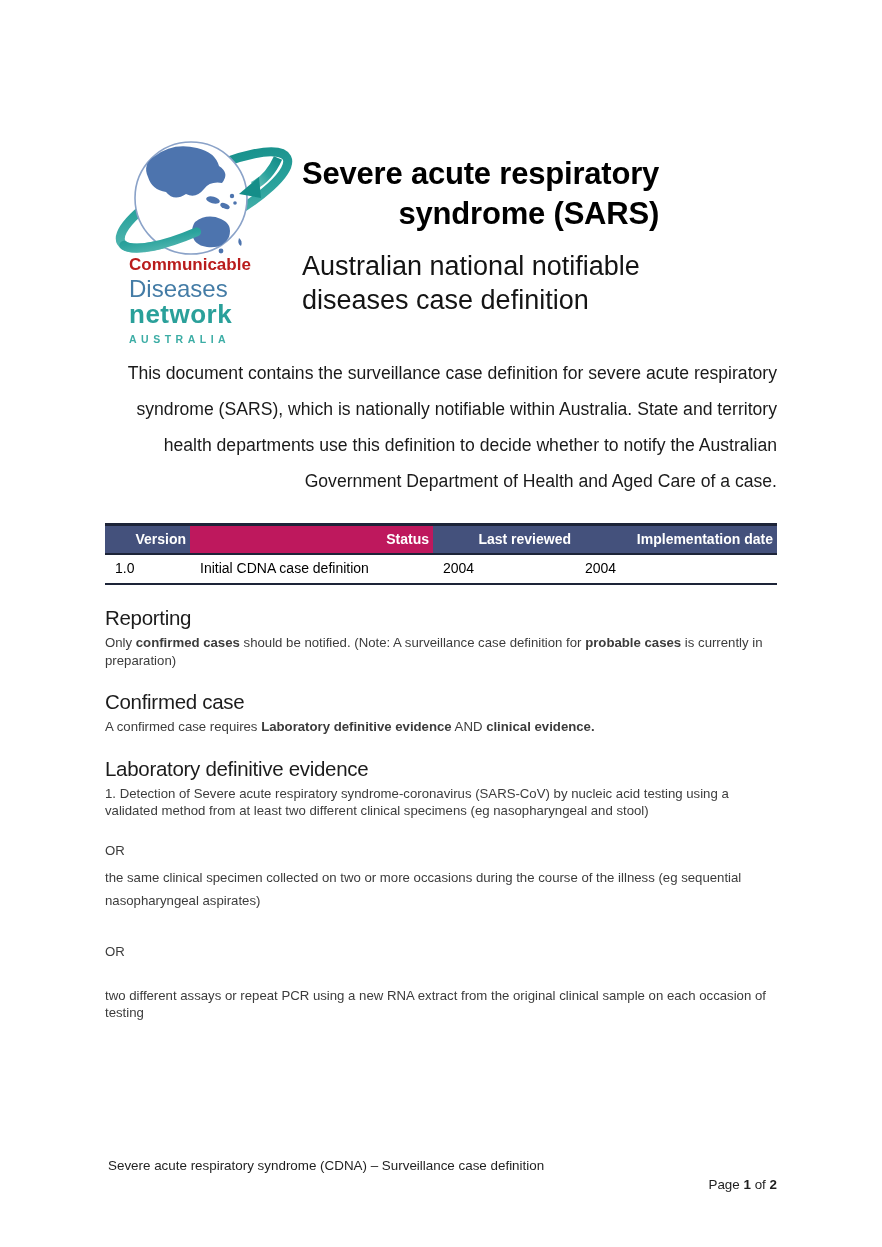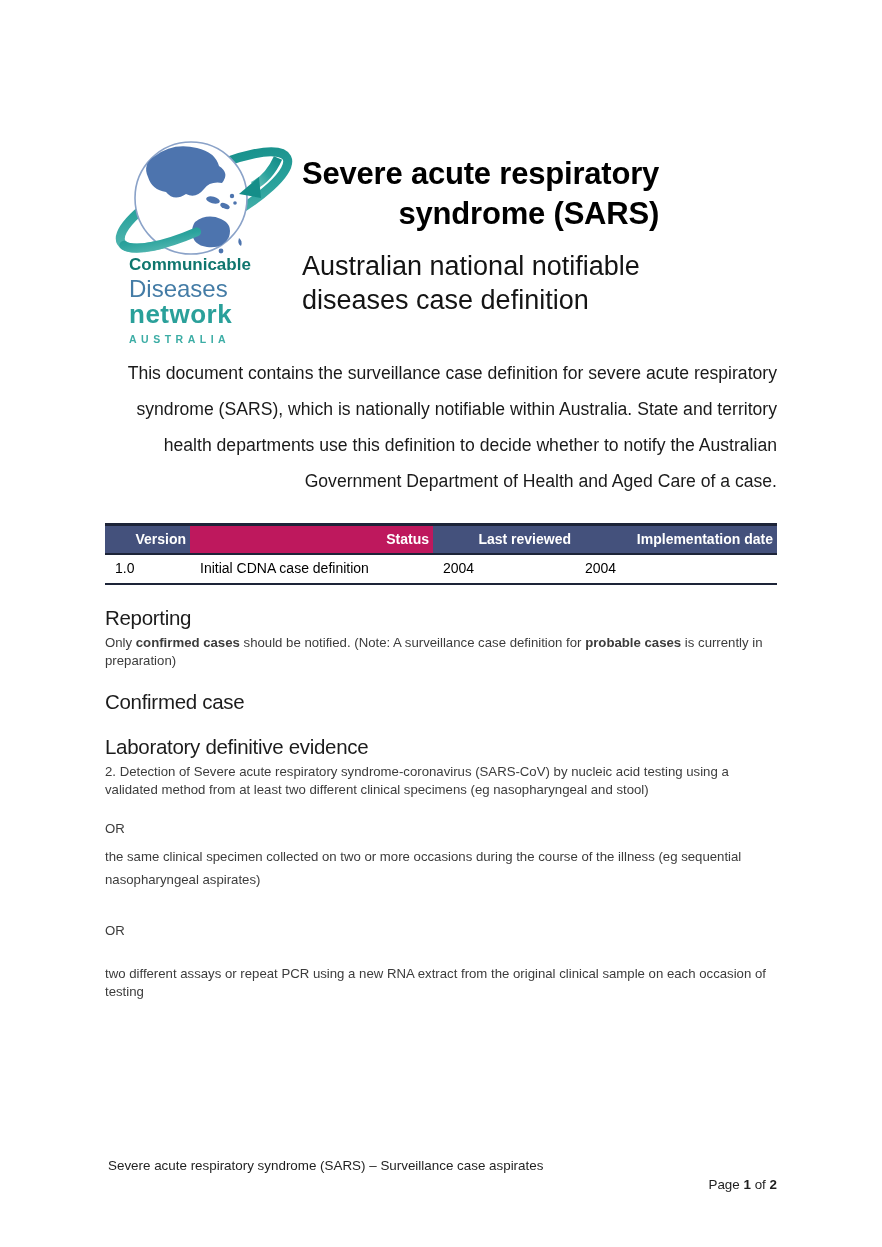--- a/index.html
+++ b/index.html
@@ -12,21 +12,21 @@
     font-family:"Liberation Sans", sans-serif;
     padding:0 105px;
     overflow:hidden;
   }
 
   
   .masthead { display:flex; padding-top:130px; }
   .logo { width:197px; flex:none; height:212px; padding-left:6px; }
   .logo svg { display:block; }
   .logo-text { margin-top:-10px; padding-left:18px; }
-  .lt1 { font-size:17px; font-weight:bold; color:#0f766e; line-height:1.05; }
+  .lt1 { font-size:17px; font-weight:bold; color:#b91c1c; line-height:1.05; }
   .lt2 { font-size:24px; color:#447ca6; line-height:1.05; margin-top:2px; }
   .lt3 { font-size:26px; color:#2aa09a; line-height:1.0; font-weight:bold; letter-spacing:0.5px; }
   .lt4 { font-size:10.5px; color:#3cada5; letter-spacing:4.5px; margin-top:6px; font-weight:bold; }
 
   .brand { padding-top:24px; }
   .brand h1 { font-size:31px; line-height:40px; font-weight:bold; color:#000; letter-spacing:-0.2px;text-align:right; }
   .brand .subtitle { font-size:27px; line-height:34px; font-weight:400; color:#141414; margin-top:15px; }
 
   
   .intro { margin-top:13px; font-size:17.6px; line-height:36px; color:#1a1a1a;text-align:right; }
@@ -150,26 +150,27 @@
         <td>2004</td>
         <td>2004</td>
       </tr>
     </tbody>
   </table>
 
   <h2 class="sec">Reporting</h2>
   <p class="p-small"><span>Only </span><b>confirmed cases</b><span> should be notified. (Note: A surveillance case definition for </span><b>probable cases</b><span> is currently in preparation)</span></p>
 
   <h2 class="sec mt-sec">Confirmed case</h2>
+  <p class="p-small"><span>A confirmed case requires </span><b>Laboratory definitive evidence</b><span> AND </span><b>clinical evidence.</b></p>
 
   <h2 class="sec mt-sec">Laboratory definitive evidence</h2>
-  <p class="p-small">2. Detection of Severe acute respiratory syndrome-coronavirus (SARS-CoV) by nucleic acid testing using a validated method from at least two different clinical specimens (eg nasopharyngeal and stool)</p>
+  <p class="p-small">1. Detection of Severe acute respiratory syndrome-coronavirus (SARS-CoV) by nucleic acid testing using a validated method from at least two different clinical specimens (eg nasopharyngeal and stool)</p>
   <p class="p-small or1">OR</p>
   <p class="p-wide">the same clinical specimen collected on two or more occasions during the course of the illness (eg sequential nasopharyngeal aspirates)</p>
   <p class="p-small or2">OR</p>
   <p class="p-small p-last">two different assays or repeat PCR using a new RNA extract from the original clinical sample on each occasion of testing</p>
 
   <div class="footer">
-    <div class="footer-left">Severe acute respiratory syndrome (SARS) – Surveillance case aspirates</div>
+    <div class="footer-left">Severe acute respiratory syndrome (CDNA) – Surveillance case definition</div>
     <div class="footer-page"><span>Page </span><b>1</b><span> of </span><b>2</b></div>
   </div>
 
 </div>
 
 </body></html>

